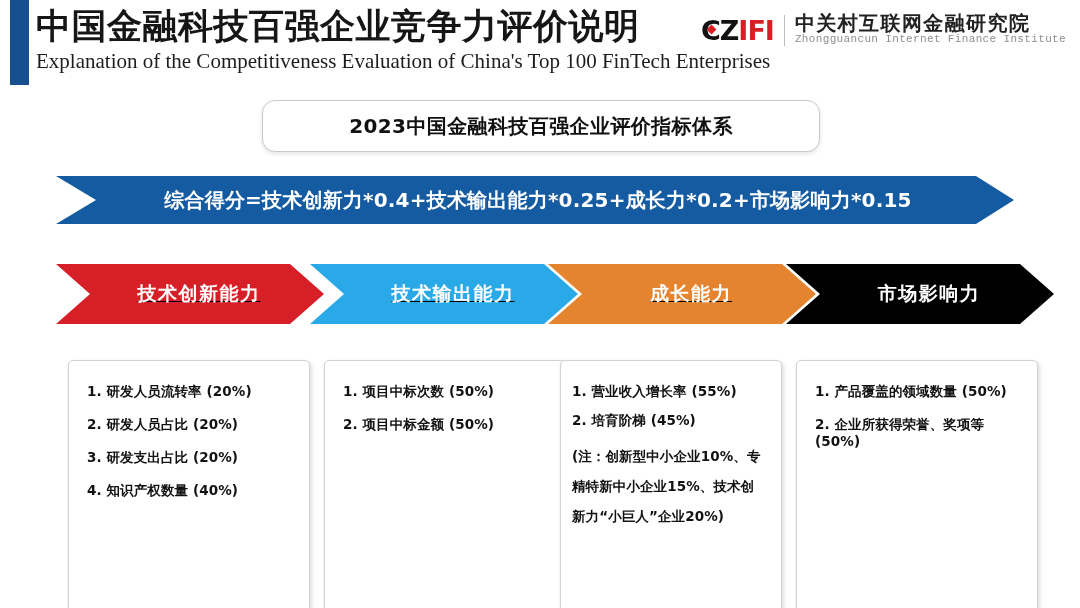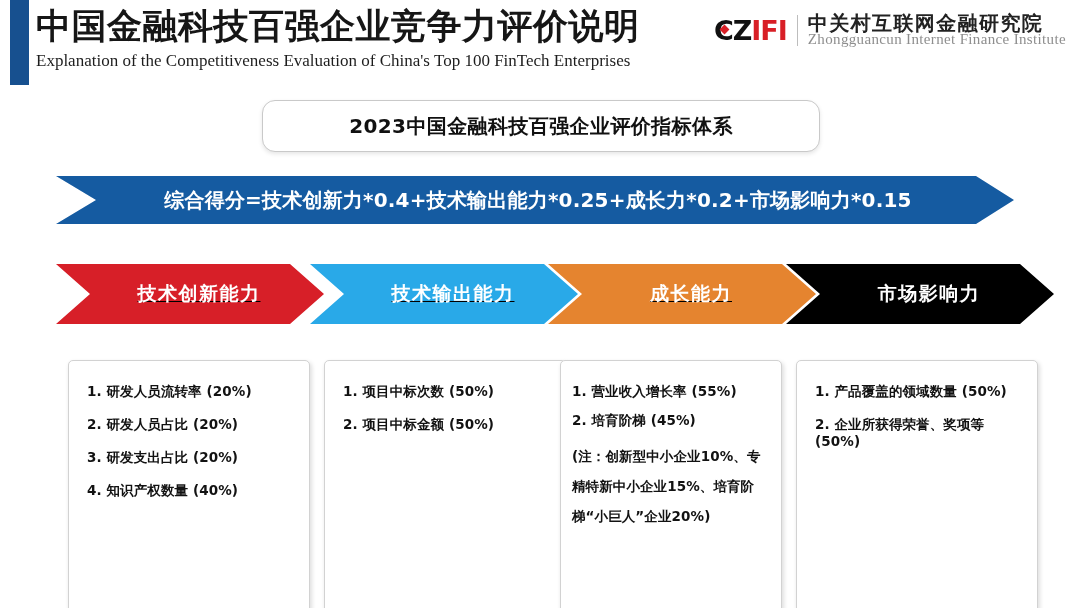--- a/index.html
+++ b/index.html
@@ -38,21 +38,21 @@
     font-family: "Liberation Serif", serif;
     font-weight: bold;
     font-size: 35px;
     line-height: 42px;
     color: #161616;
     letter-spacing: 0.5px;
     white-space: nowrap;
   }
   #page-title-en {
     font-family: "Liberation Serif", serif;
-    font-size: 17px;
+    font-size: 21px;
     line-height: 22px;
     color: #1d1d1d;
     white-space: nowrap;
     margin-top: 2px;
   }
 
   
   #logo {
     position: absolute;
     right: 14px;
@@ -103,22 +103,22 @@
   #logo-name-cn {
     font-family: "DejaVu Sans", sans-serif;
     font-size: 20px;
     font-weight: bold;
     color: #222222;
     letter-spacing: 1.4px;
     line-height: 19px;
     white-space: nowrap;
   }
   #logo-name-en {
-    font-family: Liberation Serif, serif;
-    font-size: 15px;
+    font-family: Liberation Mono, monospace;
+    font-size: 11px;
     color: #8e8e8e;
     letter-spacing: 0.35px;
     line-height: 13px;
     white-space: nowrap;
   }
 
   
   #system-title-pill {
     position: absolute;
     left: 262px;
@@ -295,19 +295,19 @@
       <div class="card-line">3. 研发支出占比 (20%)</div>
       <div class="card-line">4. 知识产权数量 (40%)</div>
     </div>
     <div class="detail-card" style="left: 318px; width: 242px;">
       <div class="card-line">1. 项目中标次数 (50%)</div>
       <div class="card-line">2. 项目中标金额 (50%)</div>
     </div>
     <div class="detail-card" style="left: 554px; width: 222px; padding-left: 11px;">
       <div class="card-line tight">1. 营业收入增长率 (55%)</div>
       <div class="card-line tight">2. 培育阶梯 (45%)</div>
-      <div class="card-note">(注：创新型中小企业10%、专精特新中小企业15%、培育阶梯“小巨人”企业20%)</div>
+      <div class="card-note">(注：创新型中小企业10%、专精特新中小企业15%、技术创新力“小巨人”企业20%)</div>
     </div>
     <div class="detail-card" style="left: 790px; width: 242px;">
       <div class="card-line">1. 产品覆盖的领域数量 (50%)</div>
       <div class="card-line">2. 企业所获得荣誉、奖项等 (50%)</div>
     </div>
   </div>
 
 </body></html>

